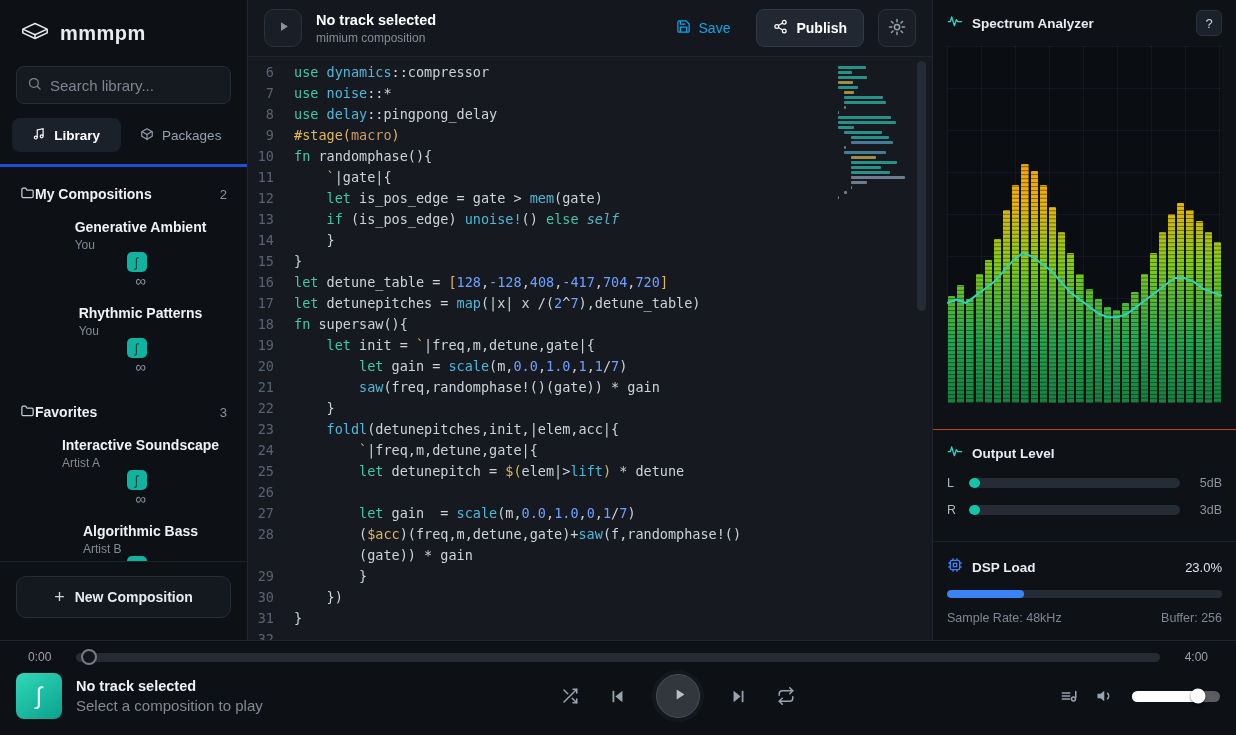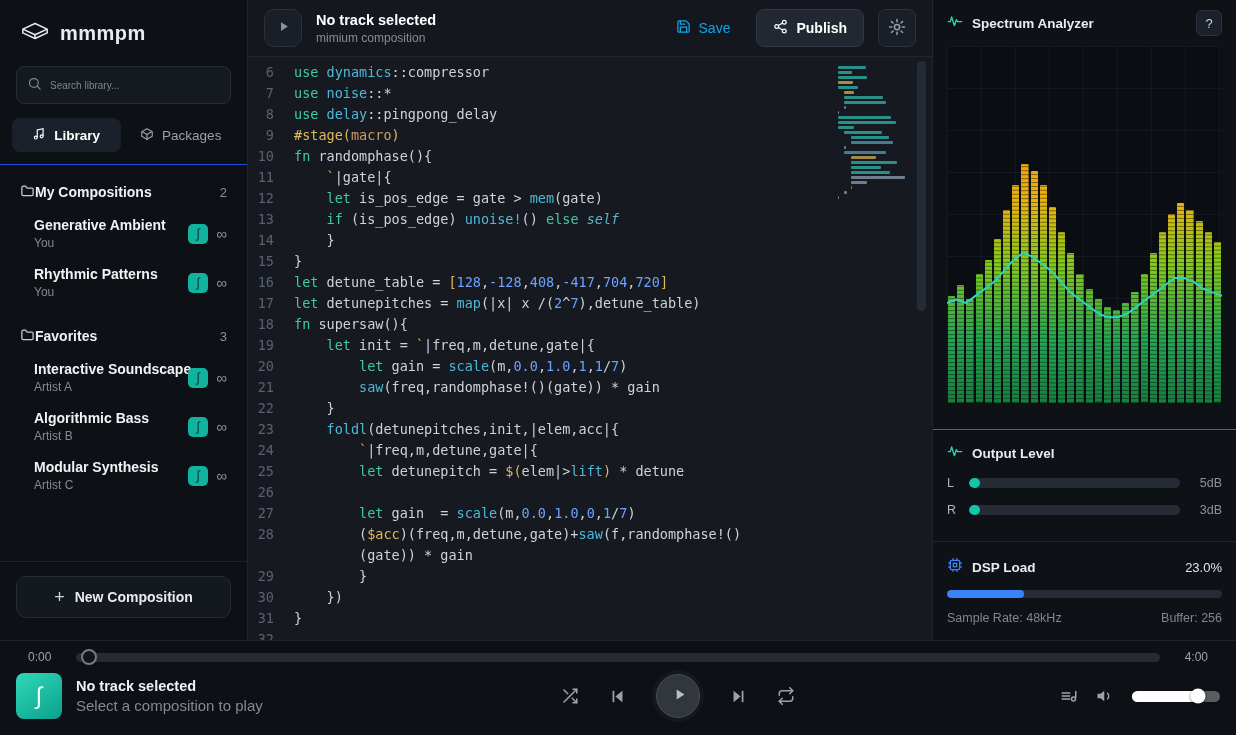--- a/index.html
+++ b/index.html
@@ -6,30 +6,30 @@
   html,body { width:1236px; height:735px; overflow:hidden; }
   body { background:#0b0d11; color:#e8ecf1; font-family:"Liberation Sans", sans-serif; }
 
   .app { display:flex; height:640px; }
 
   
   .sidebar { width:248px; background:#0d1015; border-right:1px solid #20252d; display:flex; flex-direction:column; }
   .logo-row { height:66px; display:flex; align-items:center; gap:10px; padding:0 20px; flex:none; }
   .logo-text { font-size:20px; font-weight:700; letter-spacing:.5px; }
   .search-box { margin:0 16px 14px; height:38px; background:#151a21; border:1px solid #262d37; border-radius:8px; display:flex; align-items:center; gap:8px; padding:0 10px; flex:none; }
-  .search-box input { flex:1; background:transparent; border:none; outline:none; color:#d7dde4; font-size:10px; font-family:inherit; }
+  .search-box input { flex:1; background:transparent; border:none; outline:none; color:#d7dde4; font-size:15px; font-family:inherit; }
   .search-box input::placeholder { color:#7d8590; }
-  .tabs { display:flex; gap:6px; padding:0 12px 12px; border-bottom:1px solid #1d4ed8; flex:none; }
+  .tabs { display:flex; gap:6px; padding:0 12px 12px; border-bottom:3px solid #1d4ed8; flex:none; }
   .tab { flex:1; height:34px; border:none; border-radius:8px; background:transparent; color:#98a1ac; font-size:13.5px; font-family:inherit; display:flex; align-items:center; justify-content:center; gap:8px; cursor:pointer; }
   .tab.active { background:#1b212b; color:#ffffff; font-weight:600; }
   .sections { flex:1; padding-top:10px; overflow:hidden; }
   .section { margin-bottom:12px; }
   .section-header { display:flex; align-items:center; padding:8px 20px; font-size:14px; font-weight:700; color:#eef1f5; }
   .section-count { margin-left:auto; color:#8b939e; font-weight:400; font-size:13px; }
-  .item { display:flex; align-items:center; padding:8px 20px 8px 34px; cursor:pointer; }
+  .item { display:flex; align-items:center; padding:8px 20px 8px 54px; cursor:pointer;flex-direction:column; }
   .item-main { flex:1; min-width:0; }
   .item-title { font-size:14px; font-weight:600; color:#f0f3f6; margin-bottom:3px; white-space:nowrap; }
   .item-sub { font-size:12px; color:#828a94; }
   .item-badge { width:20px; height:20px; border-radius:5px; background:#0fb39f; color:#063b34; font-size:13px; display:flex; align-items:center; justify-content:center; margin-right:8px; flex:none; }
   .item-inf { color:#8b939e; font-size:15px; flex:none; }
   .sidebar-bottom { border-top:1px solid #1d232b; padding:14px 16px 22px; flex:none; }
   .new-comp { width:100%; height:42px; background:#14181f; border:1px solid #262d37; border-radius:10px; color:#e8ecf1; font-size:14px; font-weight:600; font-family:inherit; display:flex; align-items:center; justify-content:center; gap:10px; cursor:pointer; }
   .plus { font-size:18px; font-weight:400; color:#cfd4da; }
 
   

